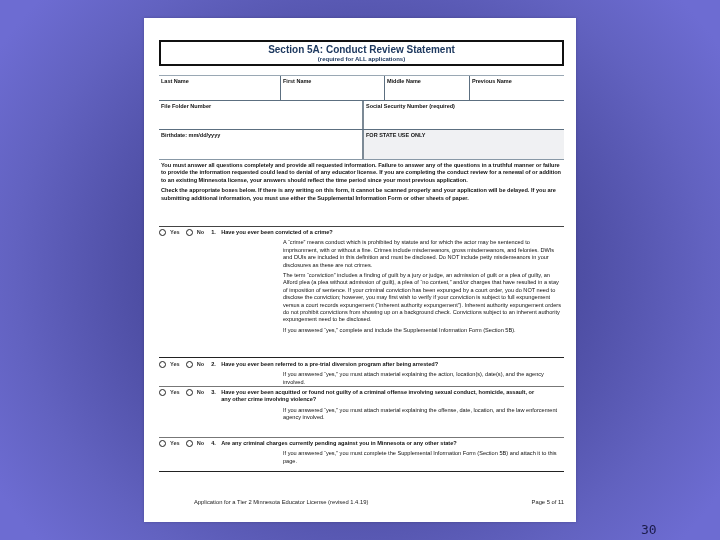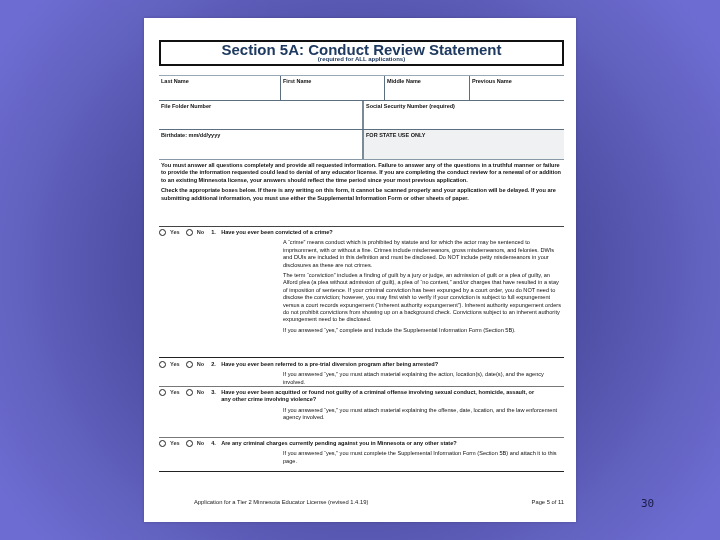--- a/index.html
+++ b/index.html
@@ -17,21 +17,21 @@
       background: #ffffff;
       box-shadow: 0 0 3px rgba(0,0,0,0.2);
     }
     .title-box {
       position: absolute;
       left: 15px; top: 22px; width: 405px; height: 26px;
       border: 2px solid #111;
       text-align: center;
     }
     .title-box .t1 {
-      font-size: 15px; font-weight: bold; color: #1f3a60;
+      font-size: 10px; font-weight: bold; color: #1f3a60;
       margin-top: 2px; line-height: 11px;
     }
     .title-box .t2 {
       font-size: 6px; color: #1f3a60; line-height: 8px; font-weight: bold;
     }
     .grid {
       position: absolute;
       left: 15px; top: 57px; width: 405px;
       border-top: 1.5px solid #9aa8b4;
     }
@@ -77,22 +77,22 @@
     .qbody p { margin-bottom: 3px; }
     .q-rule { position: absolute; left: 15px; width: 405px; border-top: 1px solid #222; }
     .q-rule.thin { border-top: 1px solid #777; }
 
     .footer {
       position: absolute; left: 50px; top: 481px; width: 370px;
       display: flex; justify-content: space-between;
       font-size: 5.8px; color: #222;
     }
     .slide-num {
-      position: absolute; left: 641px; top: 497px;
-      font-family: "DejaVu Sans Mono", monospace; font-size: 11px; color: #1b1b4a;
+      position: absolute; left: 641px; top: 522px;
+      font-family: "DejaVu Sans Mono", monospace; font-size: 13px; color: #1b1b4a;
     }
   </style>
 </head>
 <body>
 
 <div class="page">
 
   <div class="title-box">
     <div class="t1">Section 5A: Conduct Review Statement</div>
     <div class="t2">(required for ALL applications)</div>

